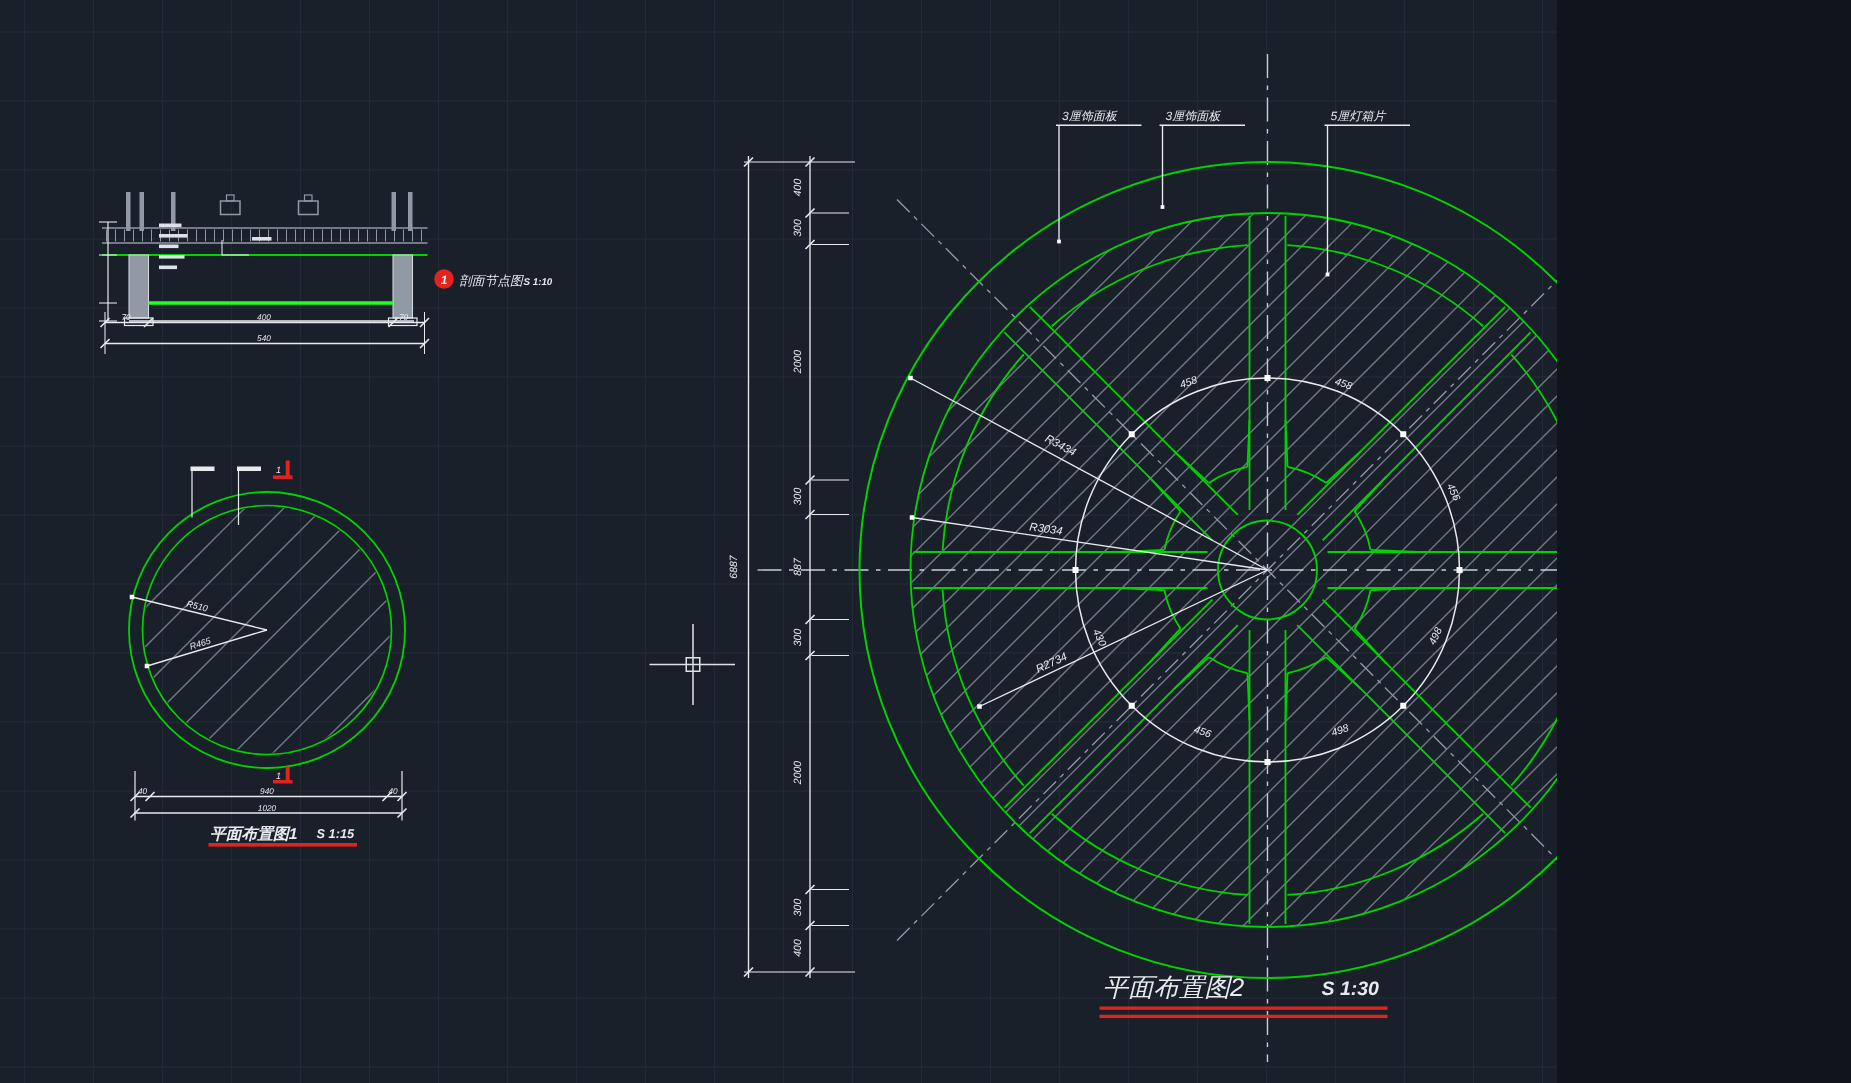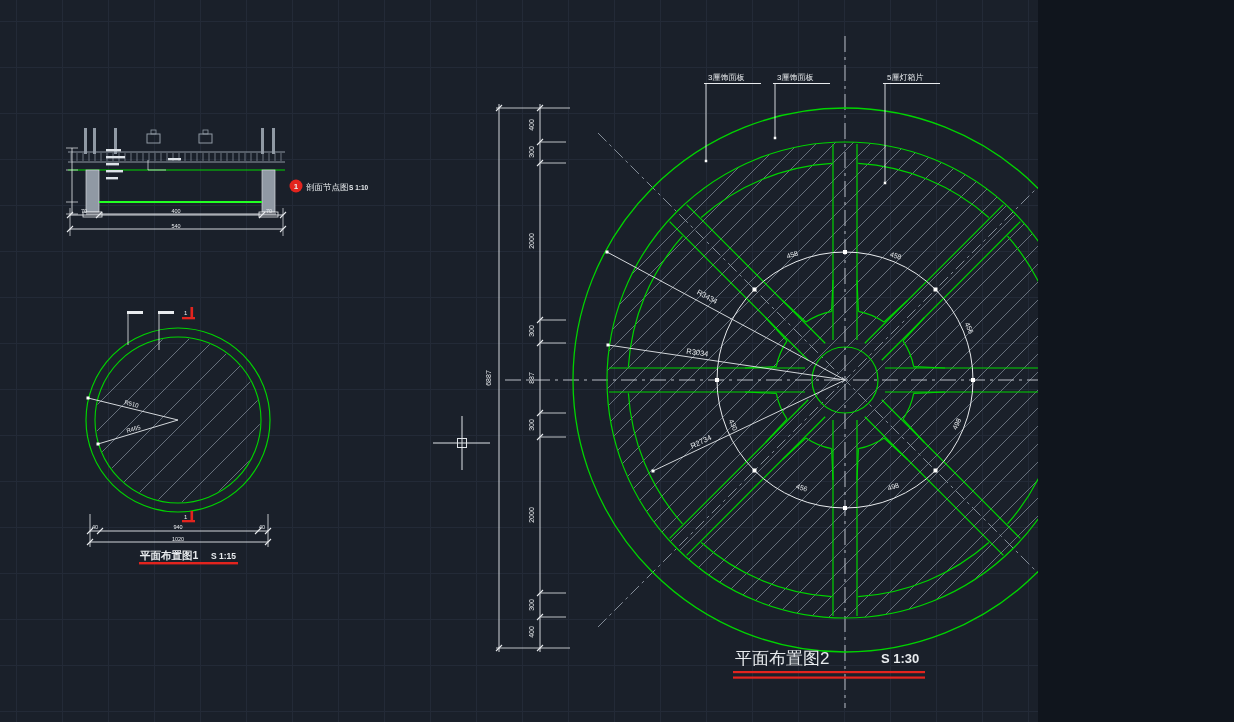--- a/index.html
+++ b/index.html
@@ -4,20 +4,21 @@
 <style>
   html,body{margin:0;padding:0;background:#10151d;}
   .canvas{
     position:relative;width:1038px;height:722px;overflow:hidden;
     background-color:#1a202a;
     background-image:
       linear-gradient(#232a37 1px, transparent 1px),
       linear-gradient(90deg,#232a37 1px, transparent 1px);
     background-size:46px 46px;
     background-position:16px 21px;
+    font-style:italic;
   }
   svg{position:absolute;left:0;top:0;}
   svg text{fill:#e8ebee;font-family:"Liberation Sans",sans-serif;}
   .t5{font-size:5.5px}.t6{font-size:6px}.t65{font-size:6.5px}
   .t7{font-size:7px}.t75{font-size:7.5px}.t8{font-size:8px}.t85{font-size:8.5px}
   .title{font-size:17px}.scale{font-size:13px;font-weight:bold}
   .title-sm{font-size:10.5px;font-weight:bold}.scale-sm{font-size:8.5px;font-weight:bold}
   .bold{font-weight:bold}
   .red{fill:#e3241e}
 </style>

